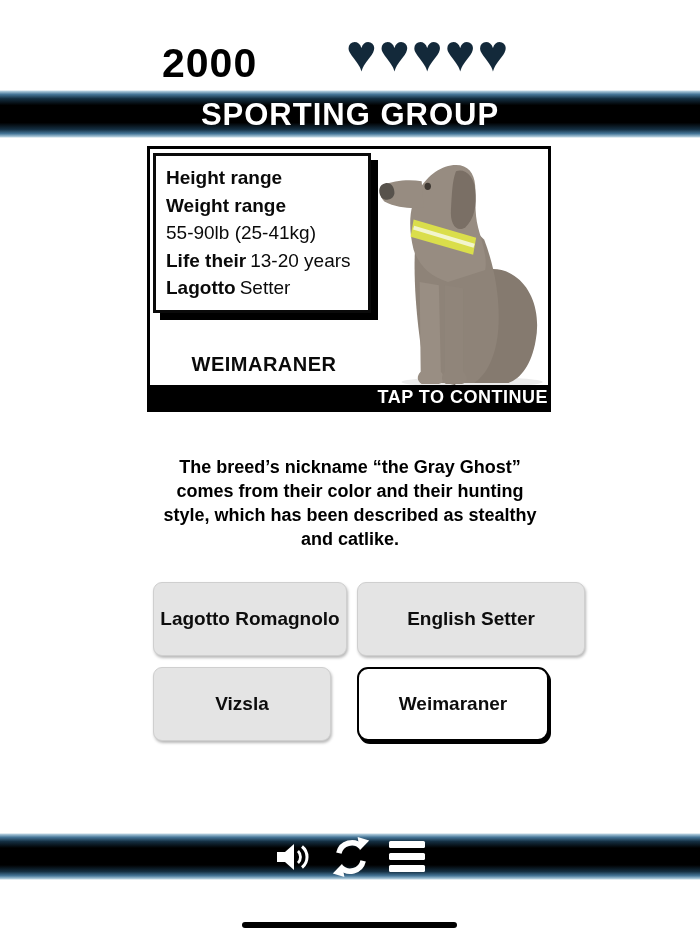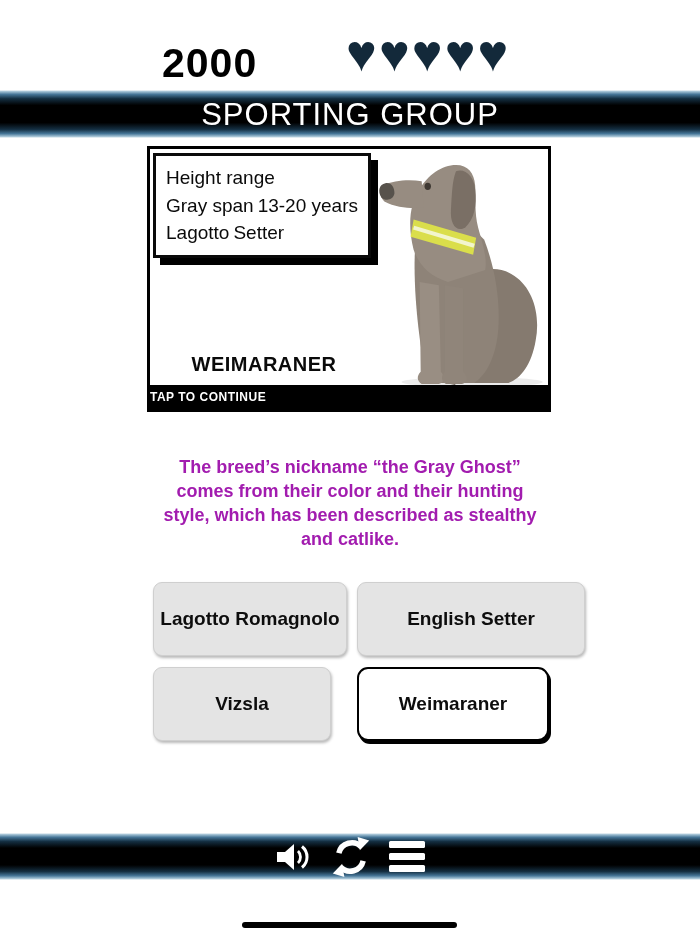--- a/index.html
+++ b/index.html
@@ -22,52 +22,52 @@
   
   .gbar{
     position:absolute;left:0;width:700px;
     background:linear-gradient(to bottom,
       #ffffff 0%,#a6c4d6 3%,#467698 9%,#142f42 18%,#000000 32%,
       #000000 68%,#142f42 82%,#467698 91%,#a6c4d6 97%,#ffffff 100%);
   }
   .banner{top:90px;height:48px;}
   .banner-title{
     width:100%;text-align:center;line-height:50px;
-    color:#ffffff;font-size:31px;font-weight:normal;letter-spacing:1px;
+    color:#ffffff;font-size:31px;font-weight:bold;letter-spacing:1px;
   }
 
   
   .card{
     position:absolute;left:147px;top:146px;width:404px;height:266px;
     background:#ffffff;border:3px solid #000;box-sizing:border-box;
   }
   .infobox{
     position:absolute;left:3px;top:4px;width:218px;box-sizing:border-box;
     background:#ffffff;border:3px solid #0a0a0a;box-shadow:7px 7px 0 #000;
     padding:8px 4px 8px 10px;font-size:19px;line-height:27.5px;color:#0a0a0a;
   }
-  .fact-label{font-weight:normal;}
+  .fact-label{font-weight:bold;}
   .fact.stacked .fact-label{display:block;}
   .fact.inline{white-space:nowrap;}
   .fact.inline .fact-value{margin-left:4px;}
   .breed-name{
     position:absolute;left:0;top:204px;width:228px;text-align:center;
     font-size:20px;font-weight:bold;letter-spacing:.5px;color:#0a0a0a;
   }
   .continue-bar{
     position:absolute;left:0;bottom:0;width:100%;height:24px;
-    background:#000;color:#fff;text-align:left;line-height:24px;
-    font-size:12px;font-weight:bold;letter-spacing:.5px;cursor:pointer;
+    background:#000;color:#fff;text-align:right;line-height:24px;
+    font-size:18px;font-weight:bold;letter-spacing:.5px;cursor:pointer;
   }
   .dog{position:absolute;right:1px;top:4px;width:178px;height:234px;}
 
   
   .description{
     position:absolute;left:152px;top:455px;width:396px;
-    text-align:center;font-size:18px;font-weight:bold;line-height:24px;color:#a21caf;
+    text-align:center;font-size:18px;font-weight:bold;line-height:24px;color:#000000;
   }
 
   
   .answer{
     position:absolute;box-sizing:border-box;cursor:pointer;
     display:flex;align-items:center;justify-content:center;
     font-family:"Liberation Sans",sans-serif;
     font-size:19px;font-weight:bold;color:#0d0d0d;
     background:#e4e4e4;border:1px solid #cfcfcf;border-radius:9px;
     box-shadow:1px 2px 3px rgba(0,0,0,.28);
@@ -105,22 +105,25 @@
 
   <div class="gbar banner">
     <div class="banner-title">SPORTING GROUP</div>
   </div>
 
   <div class="card">
     <div class="infobox">
       <div class="fact stacked">
         <span class="fact-label">Height range</span>
       </div>
+      <div class="fact stacked">
+        <span class="fact-label">Weight range</span><span class="fact-value">55-90lb (25-41kg)</span>
+      </div>
       <div class="fact inline">
-        <span class="fact-label">Gray span</span><span class="fact-value">13-20 years</span>
+        <span class="fact-label">Life their</span><span class="fact-value">13-20 years</span>
       </div>
       <div class="fact inline">
         <span class="fact-label">Lagotto</span><span class="fact-value">Setter</span>
       </div>
     </div>
 
     <svg class="dog" viewBox="0 0 176 232" xmlns="http://www.w3.org/2000/svg">
       <ellipse cx="102" cy="227" rx="70" ry="5" fill="rgba(0,0,0,0.08)"></ellipse>
 
       <path d="M88,140 C98,116 124,108 144,122 C162,134 170,160 165,186 C161,210 150,224 138,228 L104,228 C92,212 84,178 88,140 Z" fill="#857a6f"></path>

